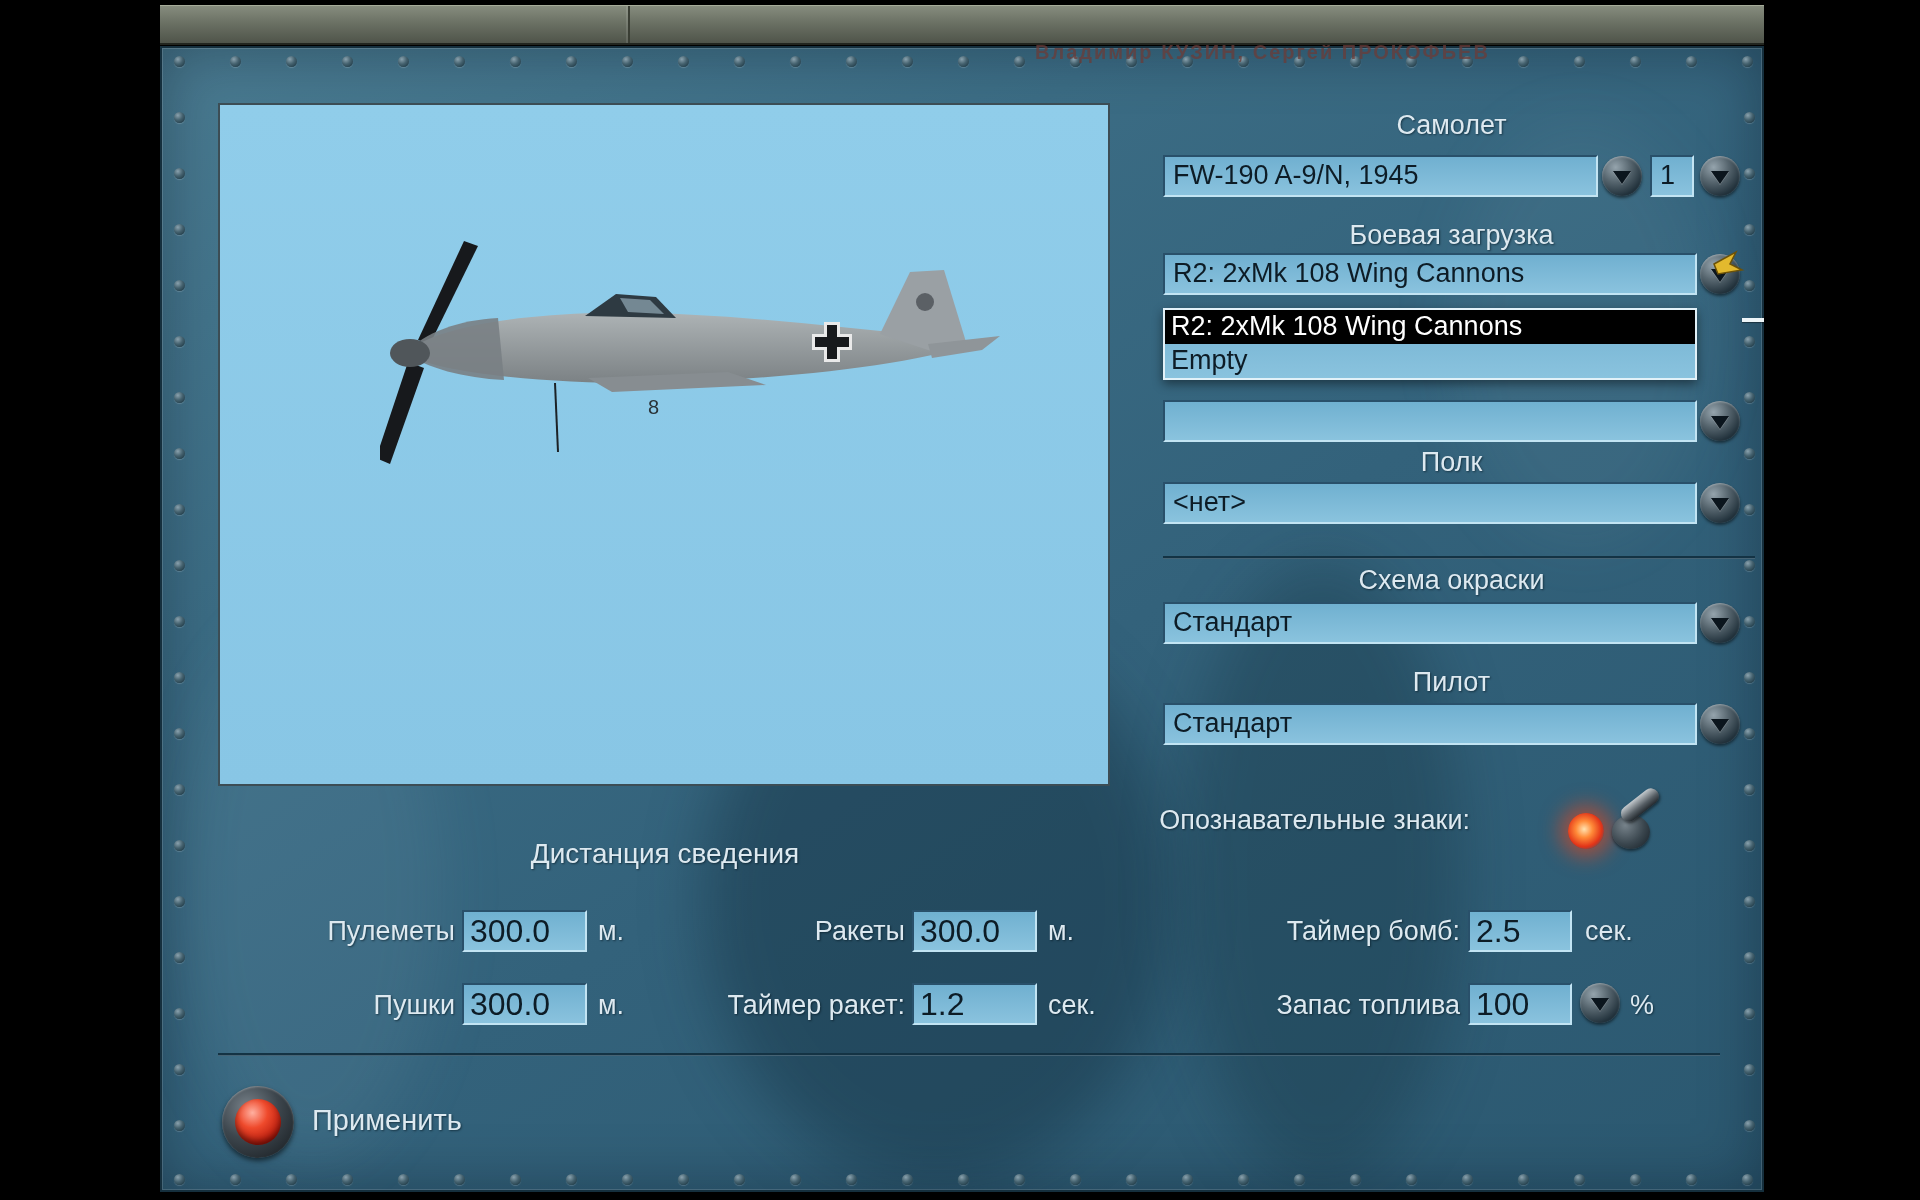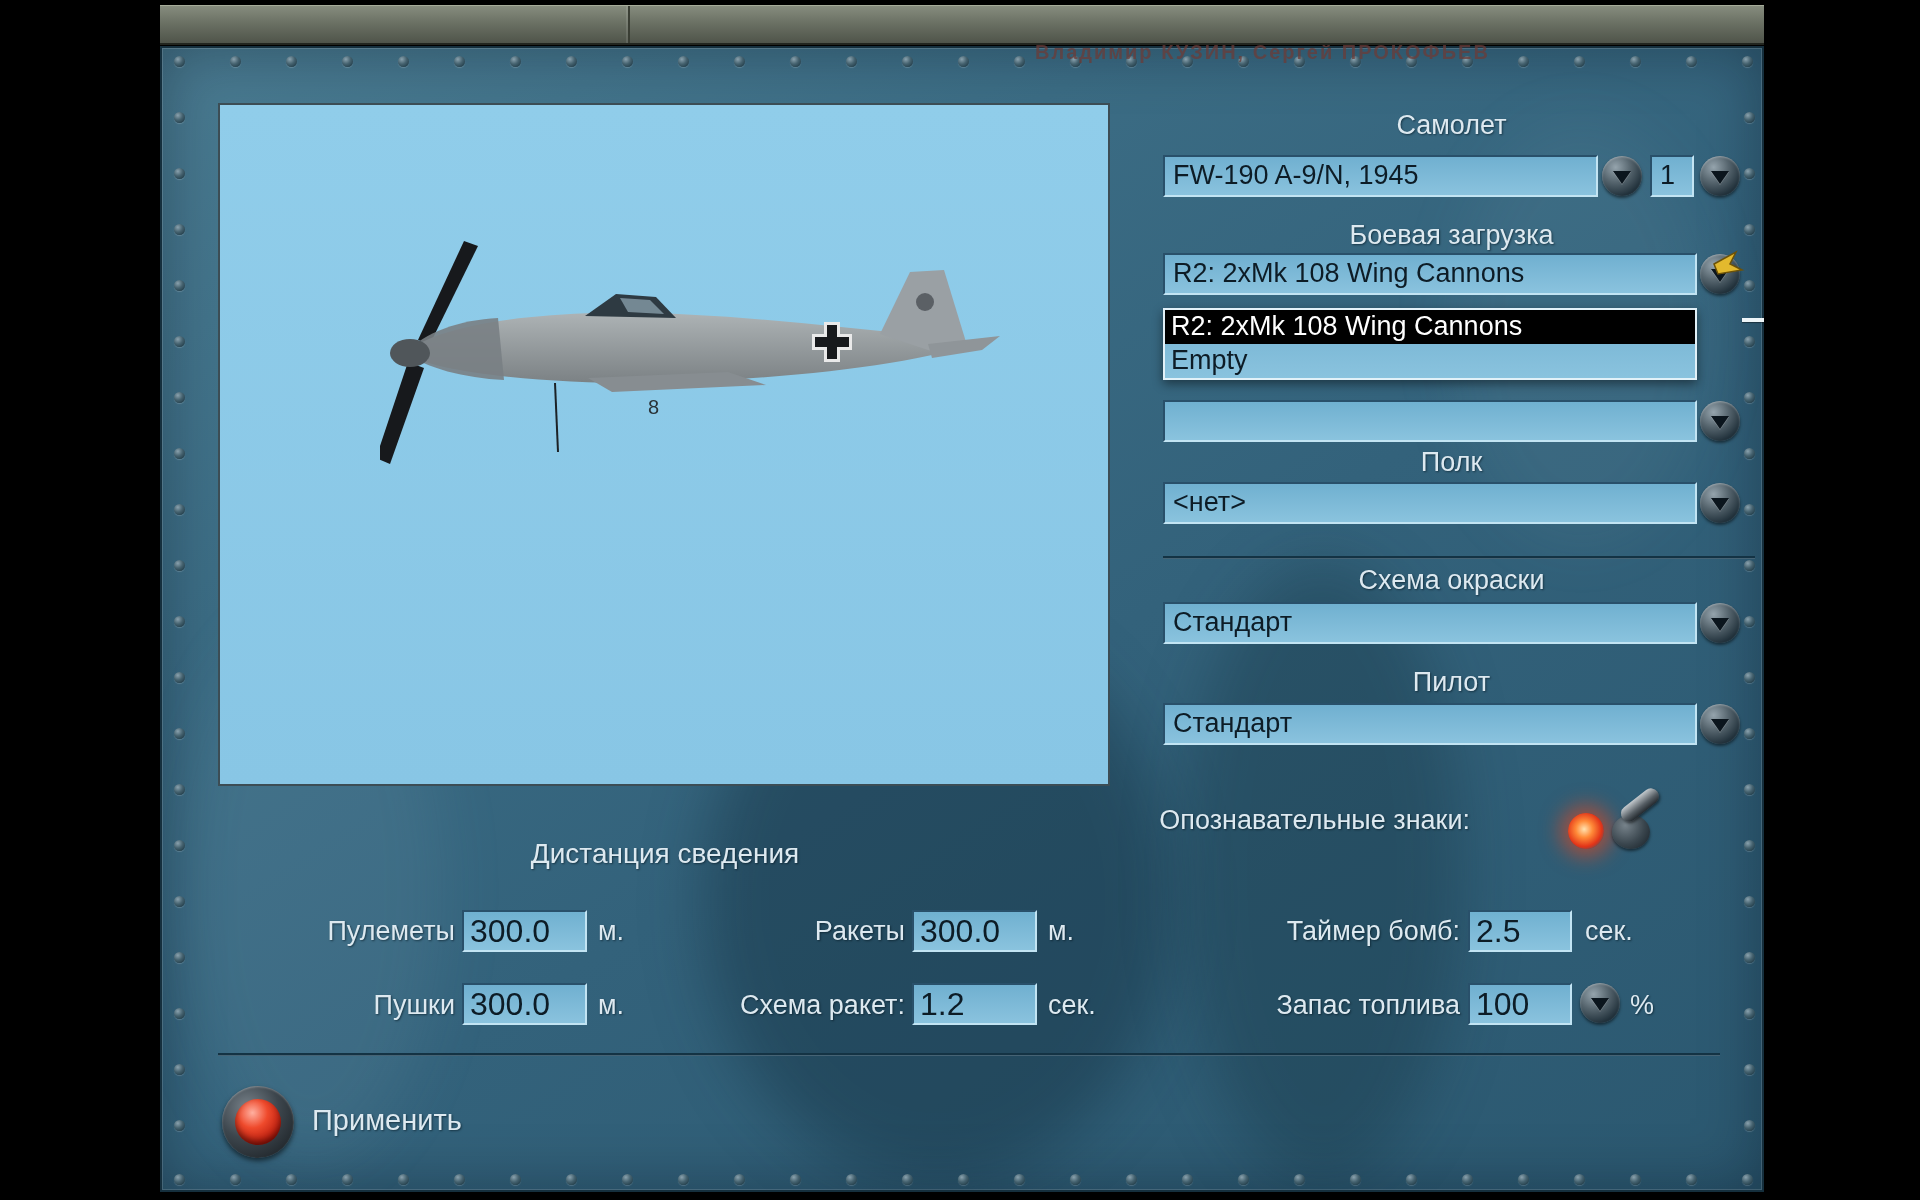--- a/index.html
+++ b/index.html
@@ -322,21 +322,21 @@
 <div class="label" style="left:1048px;top:916px;">м.</div>
 
 <div class="label right" style="left:1250px;top:916px;width:210px;">Таймер бомб:</div>
 <input class="num-field" style="left: 1468px; top: 910px; width: 104px;" value="2.5">
 <div class="label" style="left:1585px;top:916px;">сек.</div>
 
 <div class="label right" style="left:255px;top:990px;width:200px;">Пушки</div>
 <input class="num-field" style="left: 462px; top: 983px; width: 125px;" value="300.0">
 <div class="label" style="left:598px;top:990px;">м.</div>
 
-<div class="label right" style="left:705px;top:990px;width:200px;">Схема ракет:</div>
+<div class="label right" style="left:705px;top:990px;width:200px;">Таймер ракет:</div>
 <input class="num-field" style="left: 912px; top: 983px; width: 125px;" value="1.2">
 <div class="label" style="left:1048px;top:990px;">сек.</div>
 
 <div class="label right" style="left:1250px;top:990px;width:210px;">Запас топлива</div>
 <input class="num-field" style="left: 1468px; top: 983px; width: 104px;" value="100">
 <div class="arrow-btn" style="left:1580px;top:983px;">
     <span class="tri"></span>
   </div>
 <div class="label" style="left:1630px;top:990px;">%</div>
 

